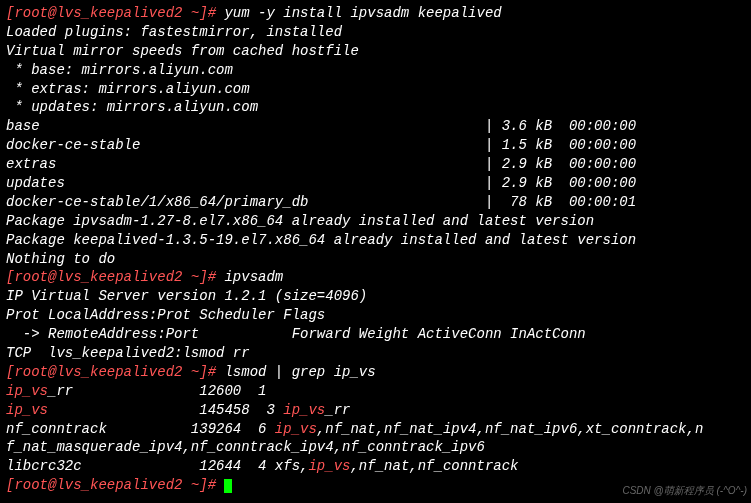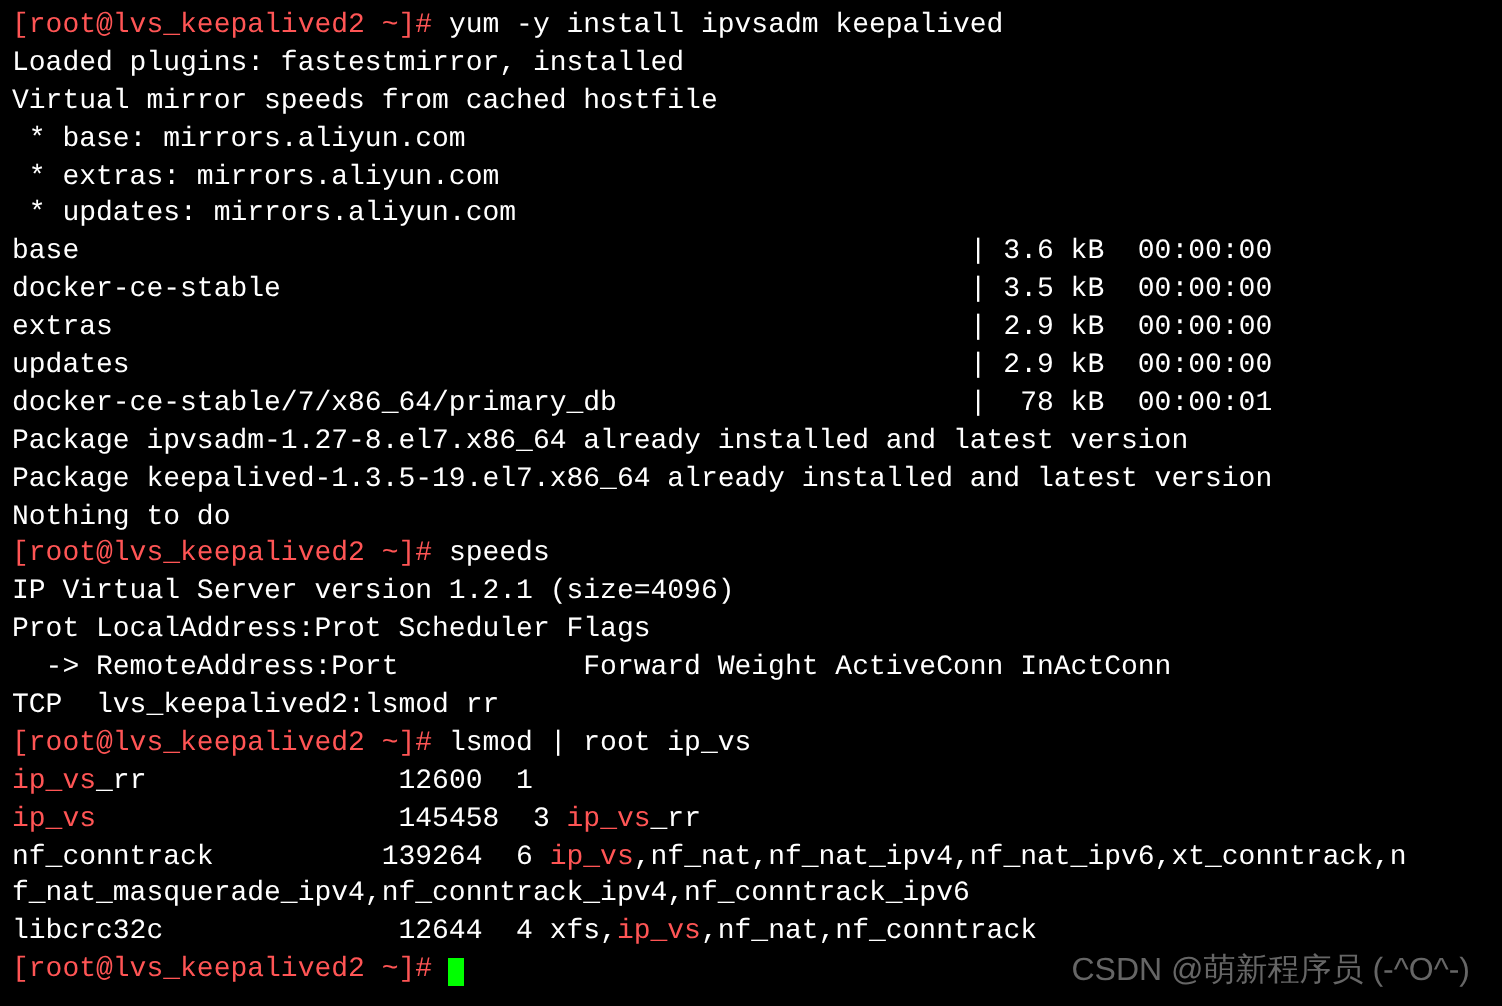--- a/index.html
+++ b/index.html
@@ -1,15 +1,15 @@
 <!DOCTYPE html>
 <html><head>
   <meta charset="utf-8">
   <style>
-    * { margin: 0; padding: 0; box-sizing: border-box; }
+    * { margin: 0; padding: 0; box-sizing: border-box; font-style: italic; }
     body {
       background: #000;
       color: #fff;
       font-family: 'Courier New', monospace;
       font-size: 14px;
       line-height: 1.35;
       padding: 4px 6px;
       width: 751px;
       height: 503px;
       overflow: hidden;
@@ -20,50 +20,50 @@
     .cursor {
       display: inline-block;
       width: 8px;
       height: 14px;
       background: #00ff00;
       vertical-align: text-bottom;
     }
     .watermark {
       position: absolute;
       bottom: 6px;
-      right: 16px;
+      right: 4px;
       color: #aaa;
       font-family: sans-serif;
-      font-size: 16px;
+      font-size: 10px;
       opacity: 0.6;
     }
   </style>
 </head>
 <body>
 
 <div class="line"><span class="red">[root@lvs_keepalived2 ~]# </span><span>yum -y install ipvsadm keepalived</span></div>
 <div class="line">Loaded plugins: fastestmirror, installed</div>
 <div class="line">Virtual mirror speeds from cached hostfile</div>
 <div class="line"> * base: mirrors.aliyun.com</div>
 <div class="line"> * extras: mirrors.aliyun.com</div>
 <div class="line"> * updates: mirrors.aliyun.com</div>
 <div class="line"><span>base</span><span>                                                     | 3.6 kB  00:00:00</span></div>
-<div class="line"><span>docker-ce-stable</span><span>                                         | 3.5 kB  00:00:00</span></div>
+<div class="line"><span>docker-ce-stable</span><span>                                         | 1.5 kB  00:00:00</span></div>
 <div class="line"><span>extras</span><span>                                                   | 2.9 kB  00:00:00</span></div>
 <div class="line"><span>updates</span><span>                                                  | 2.9 kB  00:00:00</span></div>
-<div class="line"><span>docker-ce-stable/7/x86_64/primary_db</span><span>                     |  78 kB  00:00:01</span></div>
+<div class="line"><span>docker-ce-stable/1/x86_64/primary_db</span><span>                     |  78 kB  00:00:01</span></div>
 <div class="line">Package ipvsadm-1.27-8.el7.x86_64 already installed and latest version</div>
 <div class="line">Package keepalived-1.3.5-19.el7.x86_64 already installed and latest version</div>
 <div class="line">Nothing to do</div>
-<div class="line"><span class="red">[root@lvs_keepalived2 ~]# </span><span>speeds</span></div>
+<div class="line"><span class="red">[root@lvs_keepalived2 ~]# </span><span>ipvsadm</span></div>
 <div class="line">IP Virtual Server version 1.2.1 (size=4096)</div>
 <div class="line">Prot LocalAddress:Prot Scheduler Flags</div>
 <div class="line">  -&gt; RemoteAddress:Port           Forward Weight ActiveConn InActConn</div>
 <div class="line">TCP  lvs_keepalived2:lsmod rr</div>
-<div class="line"><span class="red">[root@lvs_keepalived2 ~]# </span><span>lsmod | root ip_vs</span></div>
+<div class="line"><span class="red">[root@lvs_keepalived2 ~]# </span><span>lsmod | grep ip_vs</span></div>
 <div class="line"><span class="red">ip_vs</span><span>_rr               12600  1</span></div>
 <div class="line"><span class="red">ip_vs</span><span>                  145458  3 </span><span class="red">ip_vs</span><span>_rr</span></div>
 <div class="line"><span>nf_conntrack          139264  6 </span><span class="red">ip_vs</span><span>,nf_nat,nf_nat_ipv4,nf_nat_ipv6,xt_conntrack,n</span></div>
 <div class="line">f_nat_masquerade_ipv4,nf_conntrack_ipv4,nf_conntrack_ipv6</div>
 <div class="line"><span>libcrc32c              12644  4 xfs,</span><span class="red">ip_vs</span><span>,nf_nat,nf_conntrack</span></div>
 <div class="line"><span class="red">[root@lvs_keepalived2 ~]# </span><span class="cursor"></span></div>
 
 <div class="watermark">CSDN @萌新程序员 (-^O^-)</div>
 
 </body></html>

